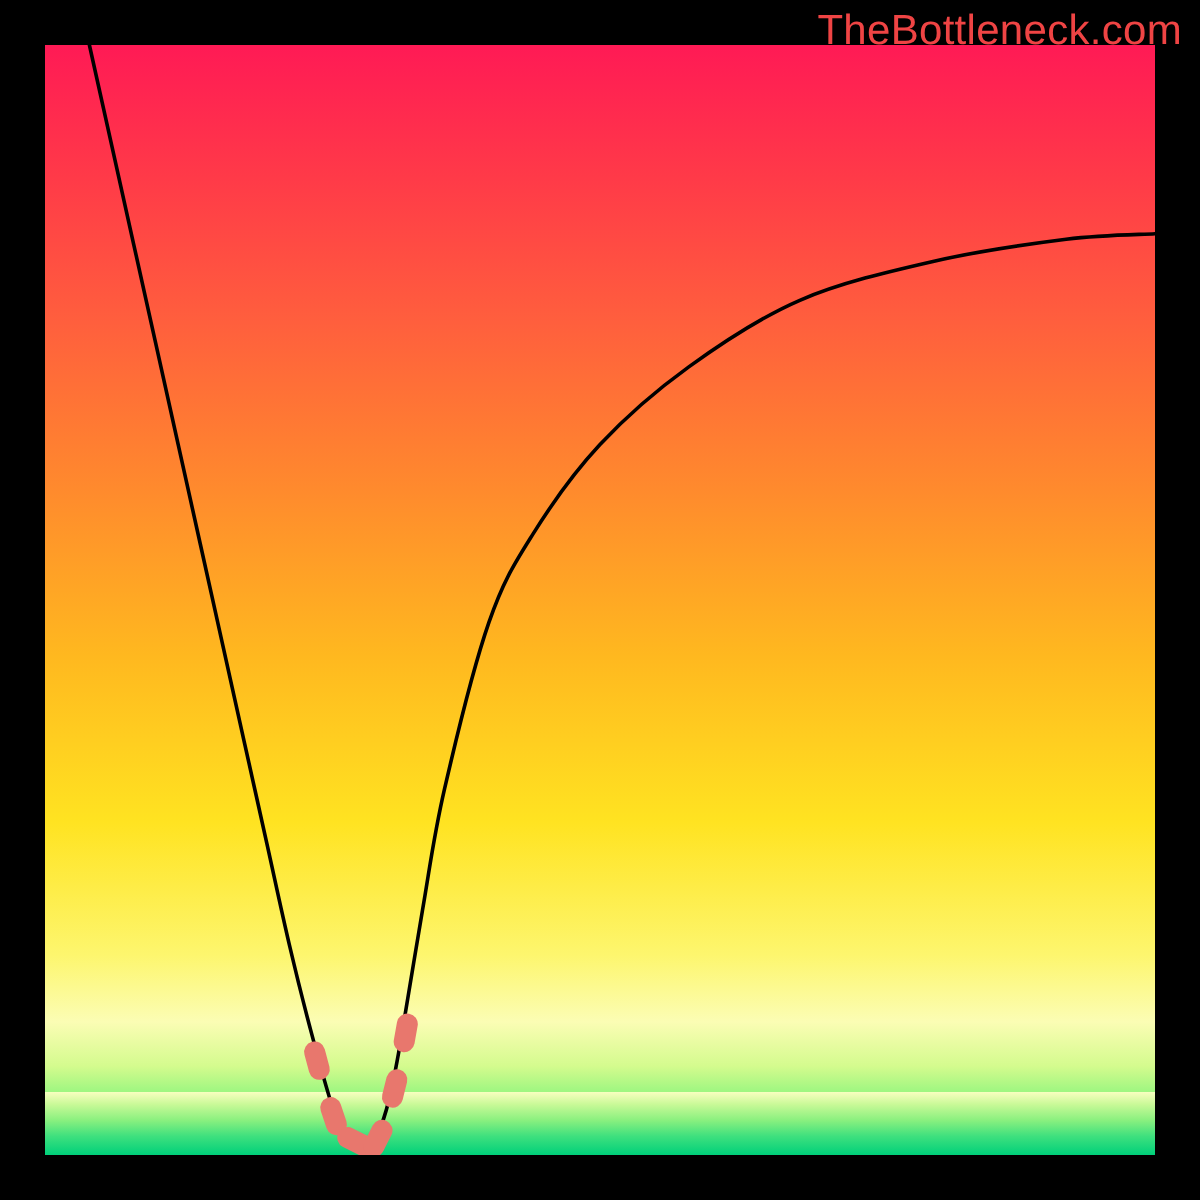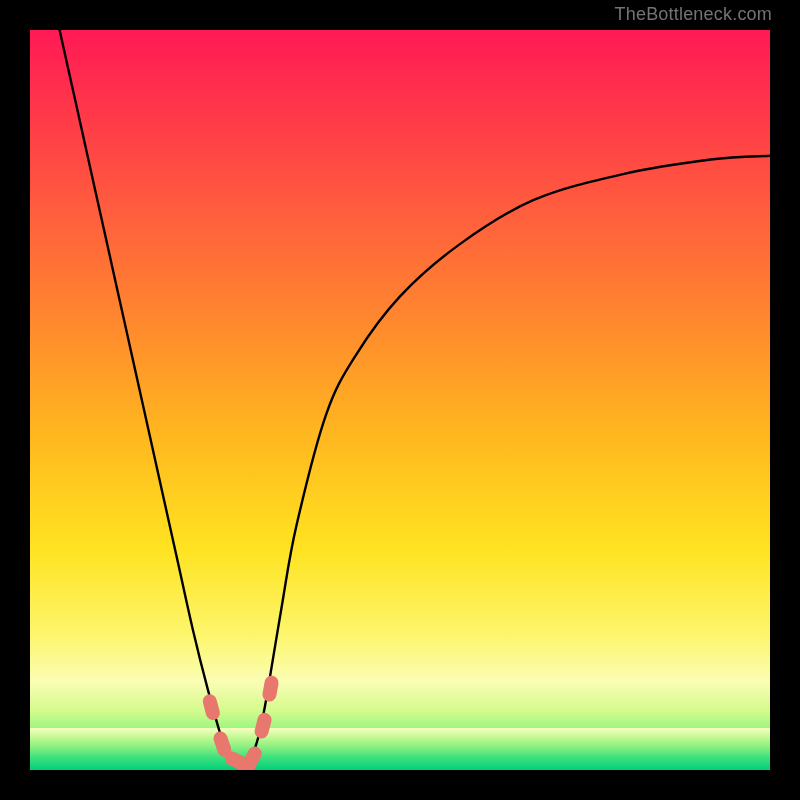--- a/index.html
+++ b/index.html
@@ -58,23 +58,23 @@
       #f8ffc0 0%,
       #c8f997 20%,
       #89f07f 45%,
       #3fe07e 70%,
       #00d07a 100%
     );
   }
   .watermark {
     position: absolute;
     top: 4px;
-    right: 28px;
-    color: #737373;
-    font-size: 18px;
+    right: 12px;
+    color: #ef4444;
+    font-size: 28px;
     letter-spacing: 0.2px;
     font-weight: 400;
     font-family: Arial, Helvetica, sans-serif;
   }
   svg.overlay {
     position: absolute;
     left: 0;
     top: 0;
     width: 100%;
     height: 100%;

